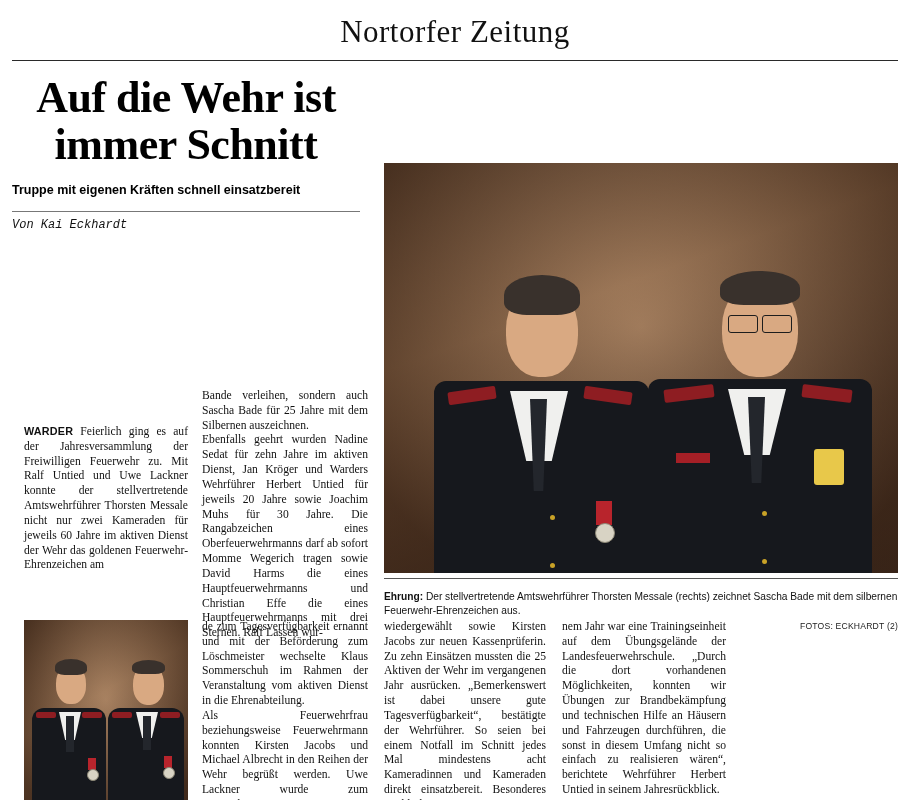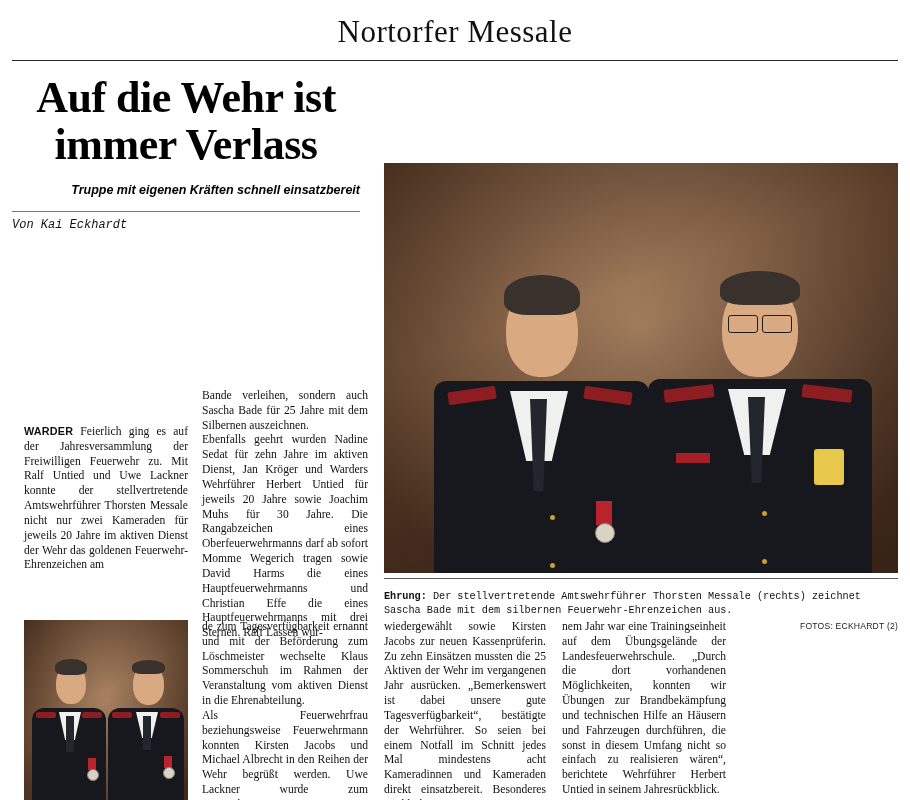--- a/index.html
+++ b/index.html
@@ -52,24 +52,23 @@
     letter-spacing: -0.5px;
     color: #000;
     margin-top: 4px;
   }
   .subhead {
     width: 348px;
     font-family: "Liberation Sans", sans-serif;
     font-weight: bold;
     font-size: 12.5px;
     line-height: 1.3;
-    text-align: right;
+    text-align: left;
     margin-top: 14px;
     color: #000;
-    font-style: italic;
   }
   .byline {
     width: 348px;
     font-family: Liberation Mono, monospace;
     font-style: italic;
     font-size: 12px;
     margin-top: 12px;
     padding-top: 6px;
     border-top: 1px solid #777;
     color: #111;
@@ -101,21 +100,21 @@
   #col1 { left: 12px; top: 350px; width: 164px; }
   
   #col2 { left: 190px; top: 314px; width: 166px; }
   
   #photo-main {
     left: 372px; top: 88px; width: 514px; height: 410px;
     background: linear-gradient(160deg,#6a4a33 0%, #8a6243 35%, #5d3f2b 70%, #4a3122 100%);
     overflow: hidden;
   }
   .caption {
-    font-family: Liberation Mono, monospace;
+    font-family: Liberation Sans, sans-serif;
     font-size: 10.2px;
     line-height: 1.35;
     color: #111;
     margin-top: 11px;
   }
   .caption b { font-weight: bold; }
   .credit {
     font-family: "Liberation Sans", sans-serif;
     font-size: 8.6px;
     text-align: right;
@@ -201,31 +200,31 @@
   .bg-vign {
     position: absolute; inset: 0;
     background: radial-gradient(ellipse at 50% 40%, rgba(255,220,180,0.25) 0%, rgba(40,24,14,0.55) 85%);
   }
 </style>
 </head>
 <body>
 
 <div class="page">
 
-  <div class="masthead">Nortorfer Messale</div>
+  <div class="masthead">Nortorfer Zeitung</div>
   <div class="rule-top"></div>
 
   <div class="content">
 
-    <div class="headline">Auf die Wehr ist immer Verlass</div>
+    <div class="headline">Auf die Wehr ist immer Schnitt</div>
     <div class="subhead">Truppe mit eigenen Kräften schnell einsatzbereit</div>
     <div class="byline">Von Kai Eckhardt</div>
 
     <div class="abs col" id="col1">
-      <p><span class="lead-label">WARDER</span> <span>Feierlich ging es auf der Jahresversammlung der Freiwilligen Feuerwehr zu. Mit Ralf Untied und Uwe Lackner konnte der stellvertretende Amtswehrführer Thorsten Messale nicht nur zwei Kameraden für jeweils 20 Jahre im aktiven Dienst der Wehr das goldenen Feuerwehr-Ehrenzeichen am</span></p>
+      <p><span class="lead-label">WARDER</span> <span>Feierlich ging es auf der Jahresversammlung der Freiwilligen Feuerwehr zu. Mit Ralf Untied und Uwe Lackner konnte der stellvertretende Amtswehrführer Thorsten Messale nicht nur zwei Kameraden für jeweils 60 Jahre im aktiven Dienst der Wehr das goldenen Feuerwehr-Ehrenzeichen am</span></p>
     </div>
 
     <div class="abs col" id="col2">
       <p>Bande verleihen, sondern auch Sascha Bade für 25 Jahre mit dem Silbernen auszeichnen.</p>
       <p>Ebenfalls geehrt wurden Nadine Sedat für zehn Jahre im aktiven Dienst, Jan Kröger und Warders Wehrführer Herbert Untied für jeweils 20 Jahre sowie Joachim Muhs für 30 Jahre. Die Rangabzeichen eines Oberfeuerwehrmanns darf ab sofort Momme Wegerich tragen sowie David Harms die eines Hauptfeuerwehrmanns und Christian Effe die eines Hauptfeuerwehrmanns mit drei Sternen. Ralf Lassen wur-</p>
     </div>
 
     <div class="abs" id="photo-main">
       <div class="bg-vign"></div>
 

